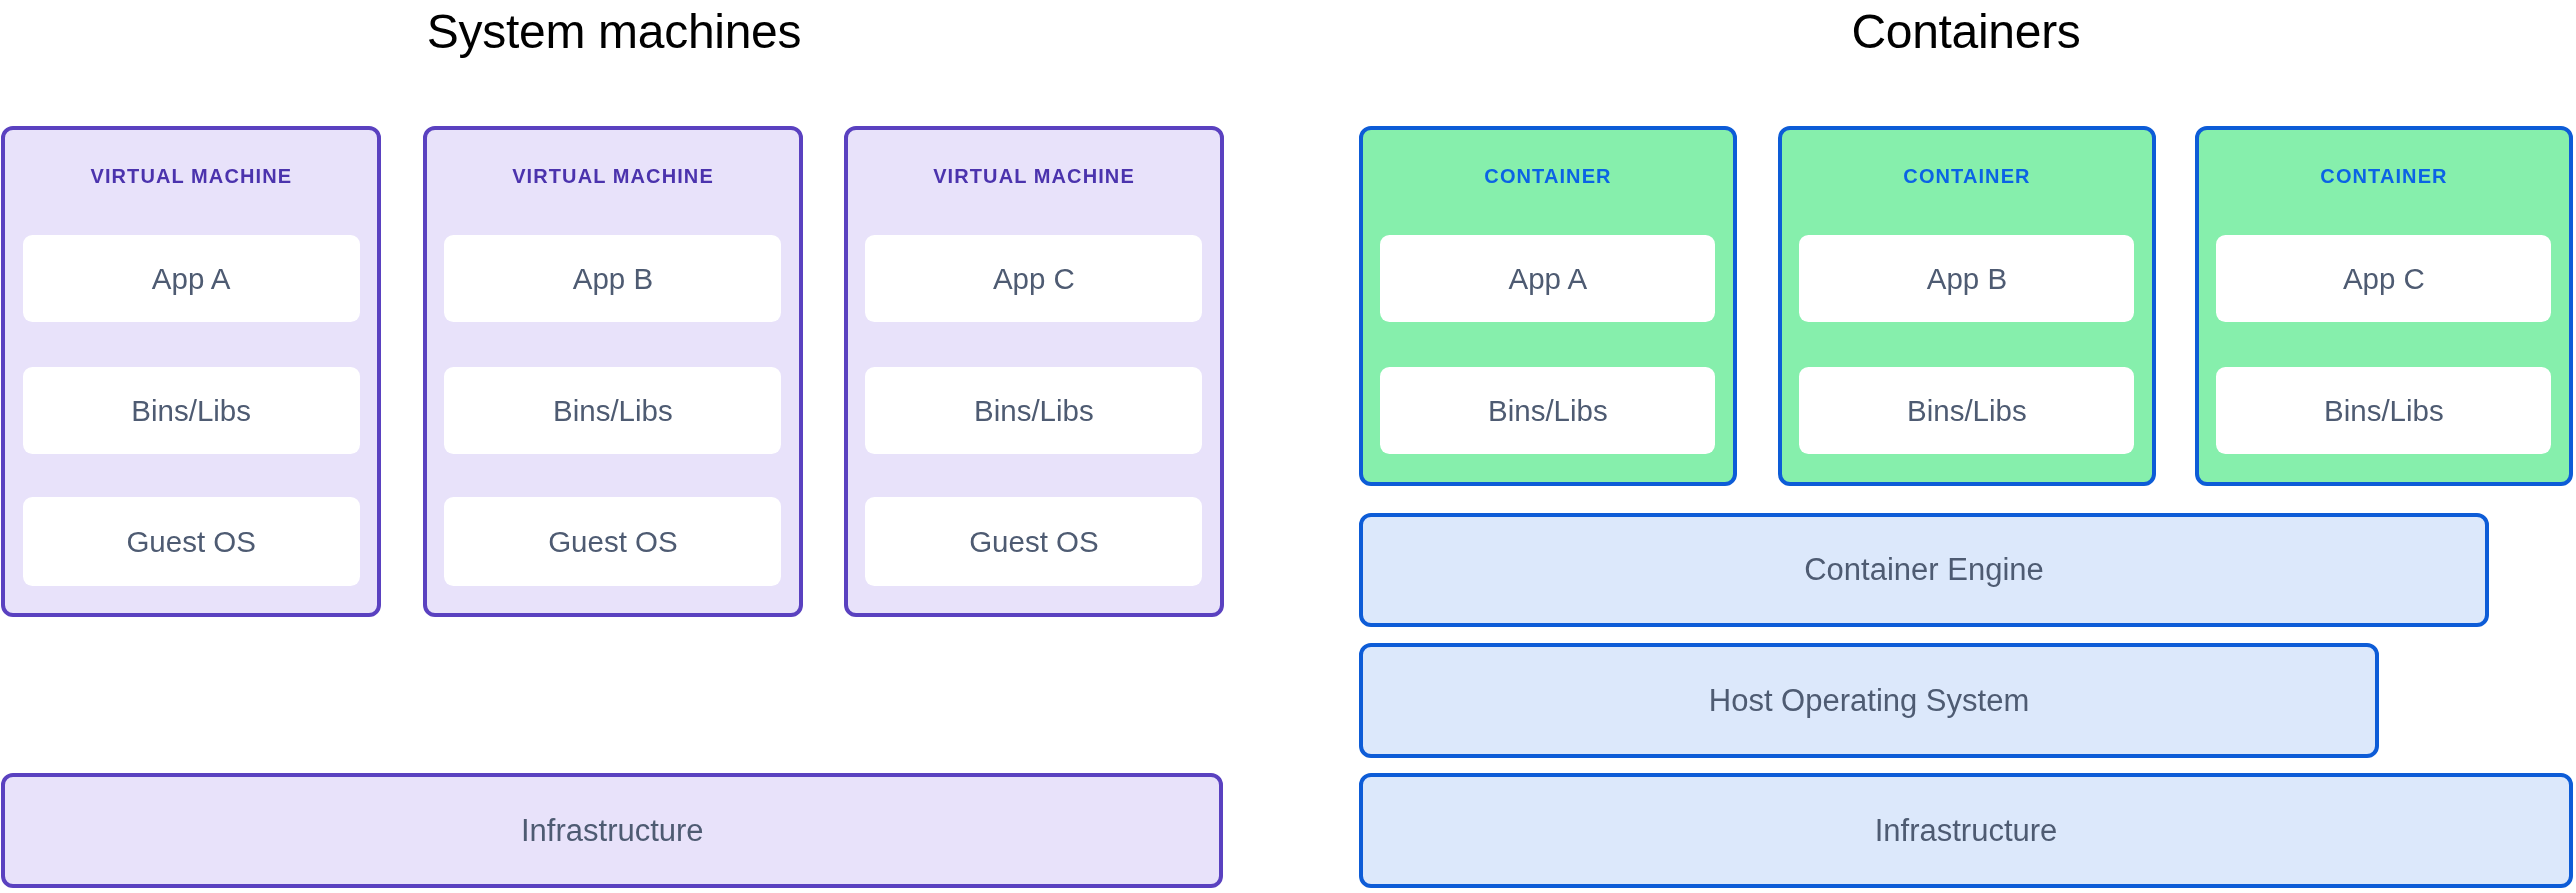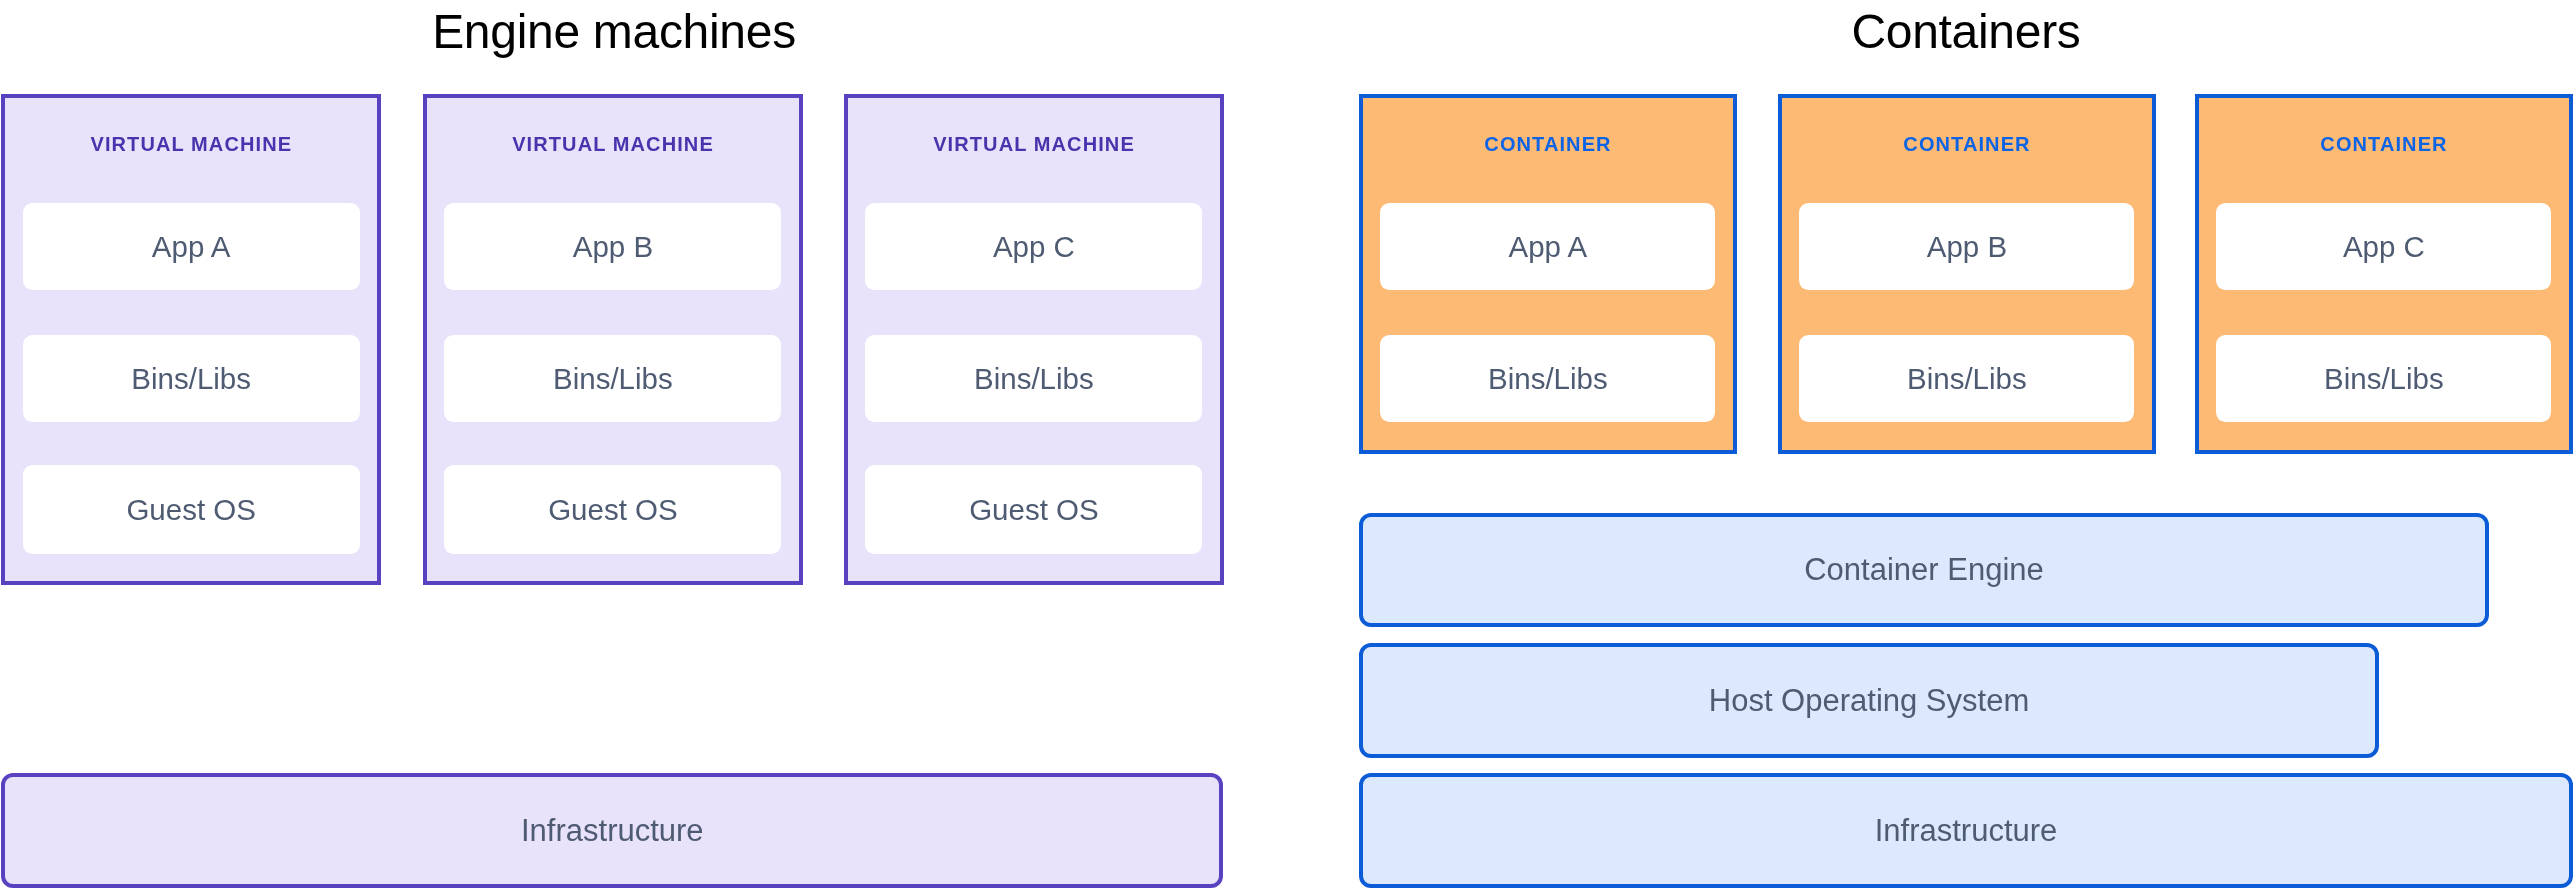--- a/index.html
+++ b/index.html
@@ -35,21 +35,22 @@
     letter-spacing: -0.3px;
     white-space: nowrap;
   }
   #vm-title   { left: 0px;    width: 1228px; }
   #ct-title   { left: 1359px; width: 1214px; }
 
   
   .panel {
     position: absolute;
     box-sizing: border-box;
-    border-radius: 0;
+    border-radius: 12px;
+    margin-top: 32px;
   }
 
   
   .vm-panel {
     background: #e8e2fa;
     border: 4px solid #5a41c0;
   }
   .vm-head {
     position: absolute;
     left: 0;
@@ -58,21 +59,21 @@
     text-align: center;
     font-size: 20px;
     font-weight: 700;
     letter-spacing: 1.1px;
     color: #4b33ad;
     white-space: nowrap;
   }
 
   
   .ct-panel {
-    background: #fdba74;
+    background: #86efac;
     border: 4px solid #0d5cd7;
   }
   .ct-head {
     position: absolute;
     left: 0;
     right: 0;
     top: 35px;
     text-align: center;
     font-size: 20px;
     font-weight: 700;
@@ -110,21 +111,21 @@
     white-space: nowrap;
   }
   .vm-bar { background: #e8e2fa; border: 4px solid #5a41c0; }
   .ct-bar { background: #dce8fb; border: 4px solid #0d5cd7; }
 </style>
 </head>
 <body>
 
 <div id="stage">
 
-  <div class="col-title" id="vm-title">Engine machines</div>
+  <div class="col-title" id="vm-title">System machines</div>
 
   <div class="panel vm-panel" style="left:1.3px; top:94px; width:380px; height:491px;">
     <div class="vm-head">VIRTUAL MACHINE</div>
     <div class="slab" style="left:17.4px; top:105px; width:337px; height:87px;">App A</div>
     <div class="slab" style="left:17.4px; top:237px; width:337px; height:87px;">Bins/Libs</div>
     <div class="slab" style="left:17.4px; top:367px; width:337px; height:89px;">Guest OS</div>
   </div>
 
   <div class="panel vm-panel" style="left:423px; top:94px; width:380px; height:491px;">
     <div class="vm-head">VIRTUAL MACHINE</div>

